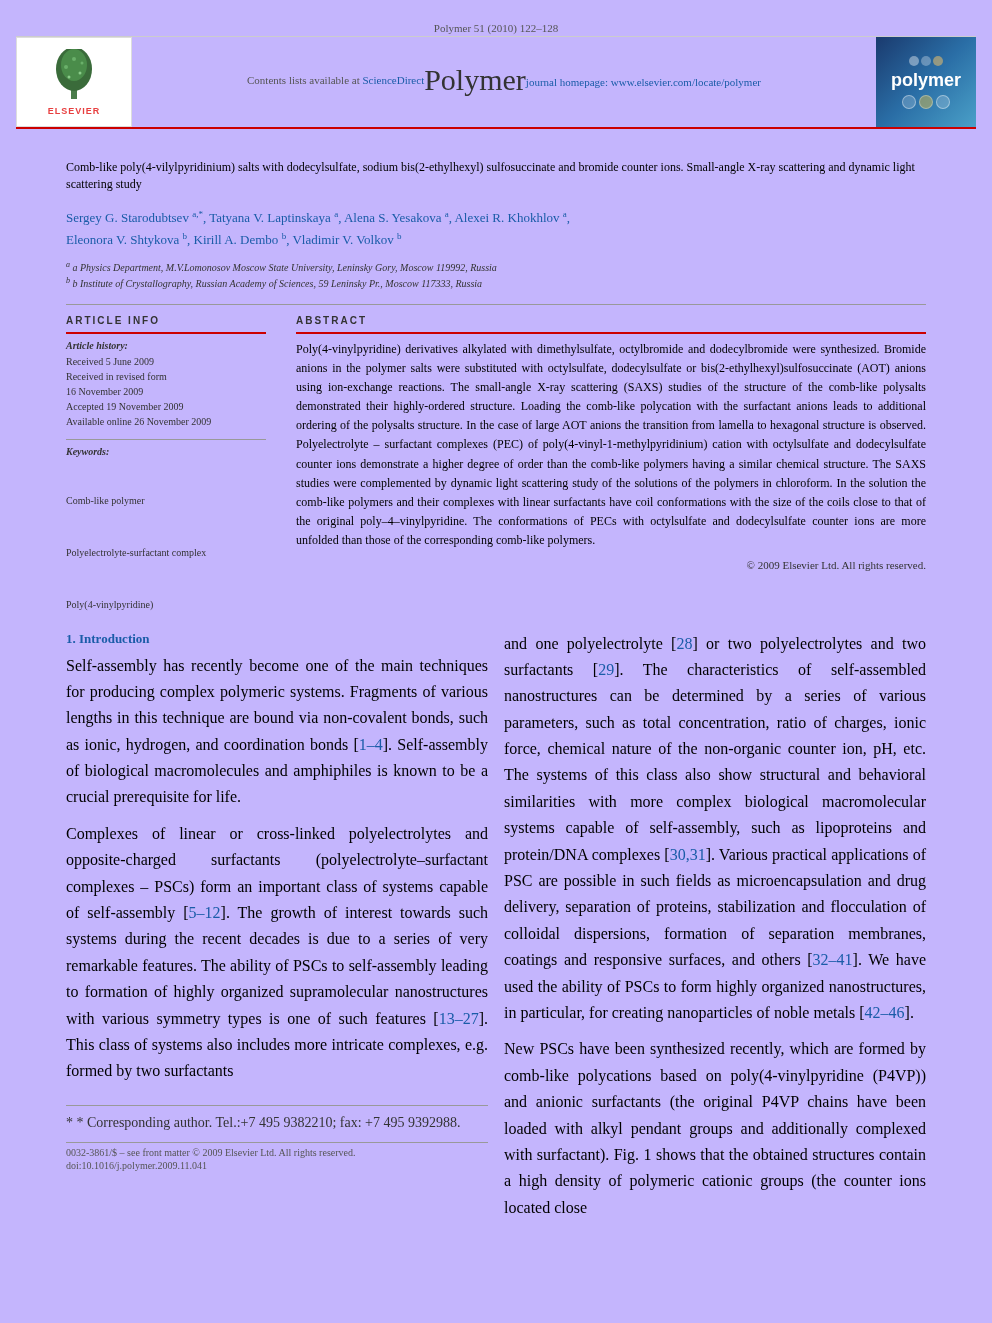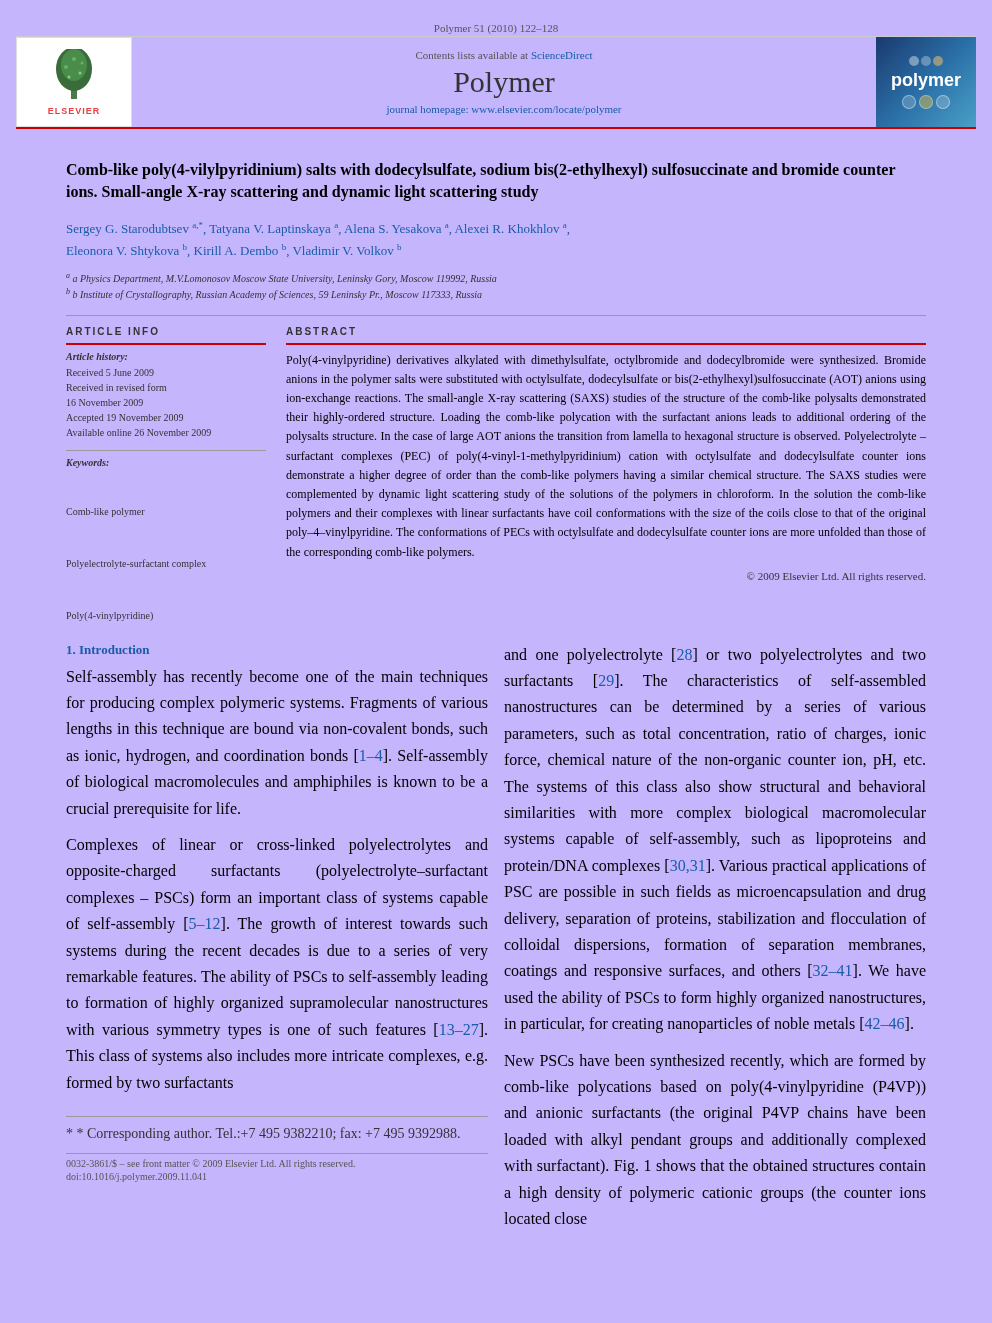--- a/index.html
+++ b/index.html
@@ -54,21 +54,20 @@
       font-weight: bold;
       color: #e84040;
       letter-spacing: 1px;
       margin-top: 2px;
       text-align: center;
     }
 
     .journal-center {
       flex: 1;
       display: flex;
-      flex-direction: column;
       align-items: center;
       justify-content: center;
       padding: 10px;
     }
 
     .sciencedirect-bar {
       font-size: 11px;
       color: #555;
       margin-bottom: 4px;
     }
@@ -108,22 +107,22 @@
       position: relative;
     }
 
     
     .main-content {
       padding: 20px 50px 20px 50px;
     }
 
     
     .article-title {
-      font-size: 16px;
-      font-weight: bold;
+      font-size: 12px;
+      font-weight: normal;
       color: #000;
       line-height: 1.4;
       margin-bottom: 14px;
       margin-top: 10px;
     }
 
     
     .authors {
       font-size: 13px;
       color: #1a5ca8;
@@ -148,21 +147,21 @@
     
     .separator {
       border: none;
       border-top: 1px solid #999;
       margin: 10px 0;
     }
 
     
     .two-col {
       display: flex;
-      gap: 20px;
+      gap: 30px;
       margin-top: 10px;
     }
 
     .left-col {
       width: 200px;
       flex-shrink: 0;
     }
 
     .right-col {
       flex: 1;

